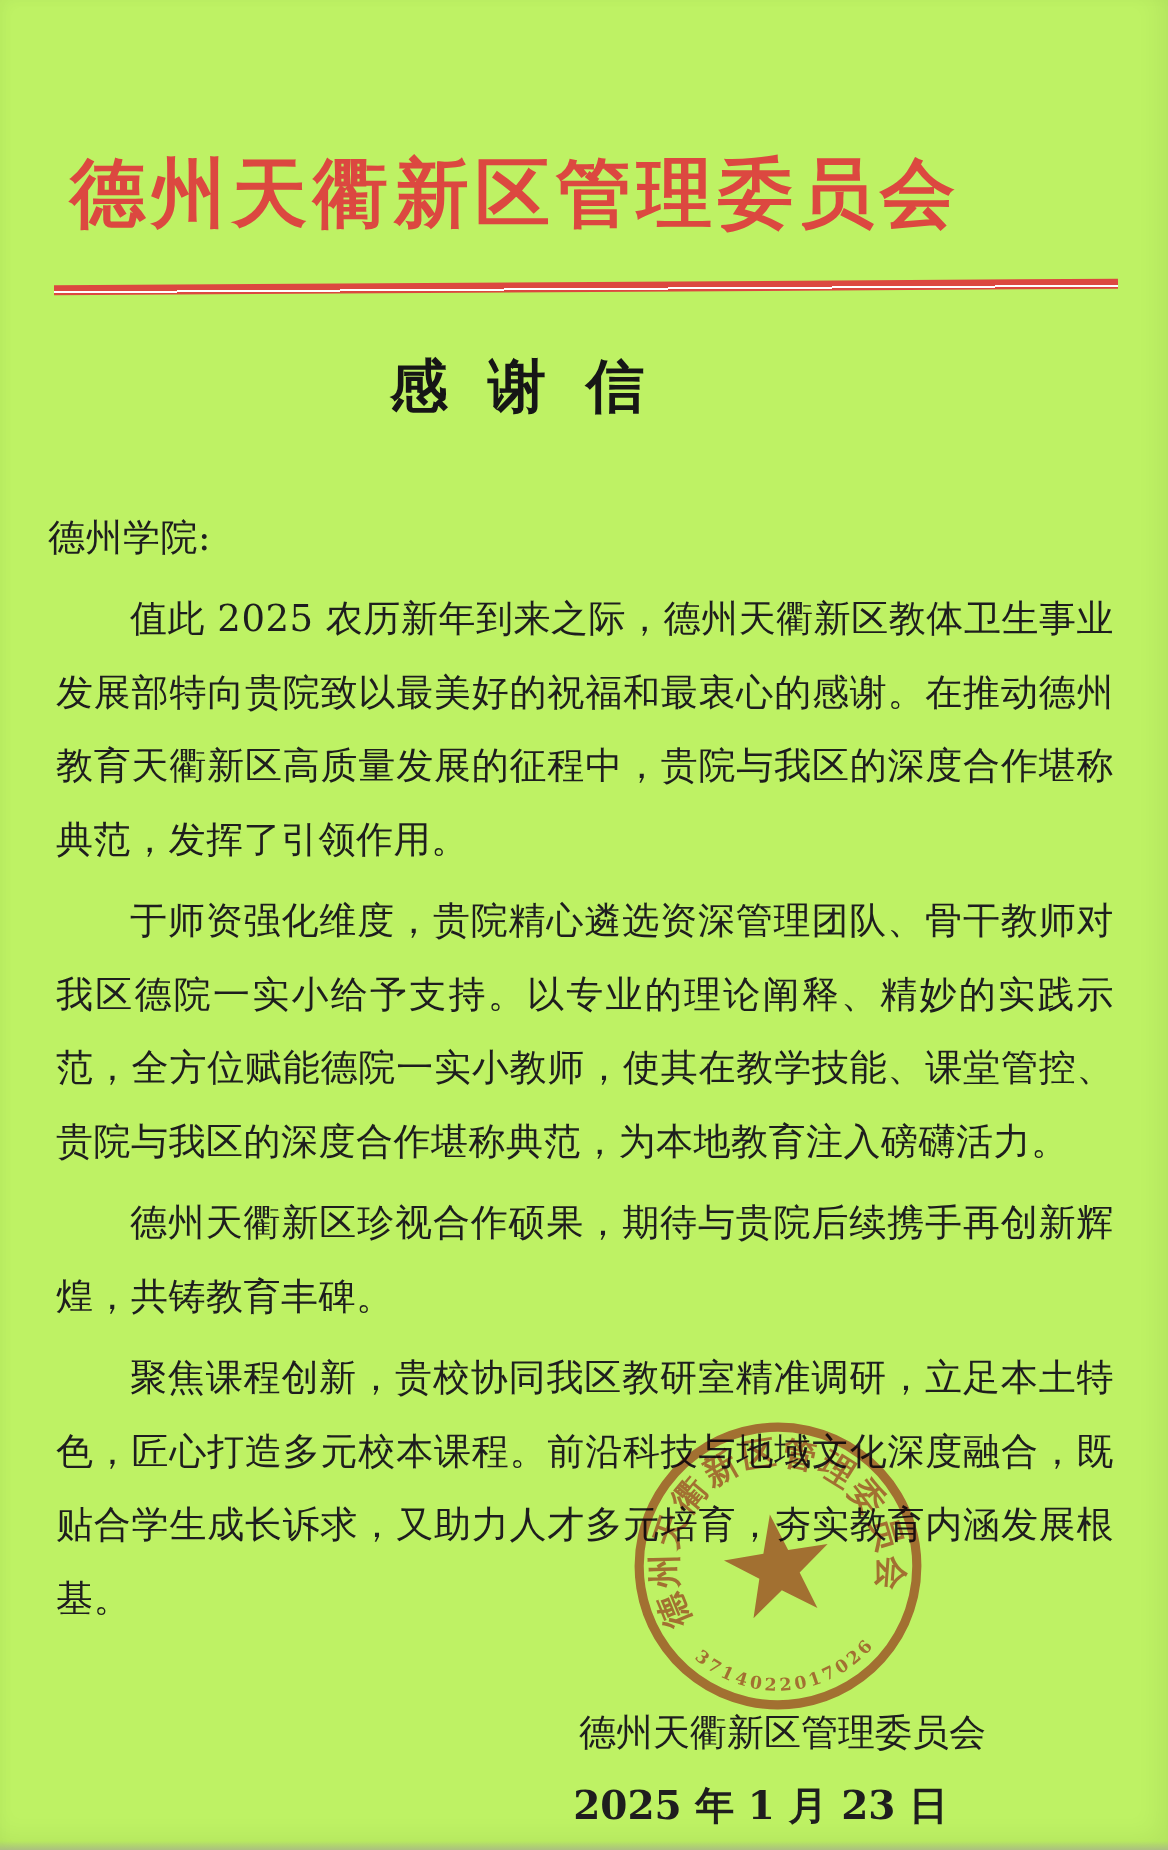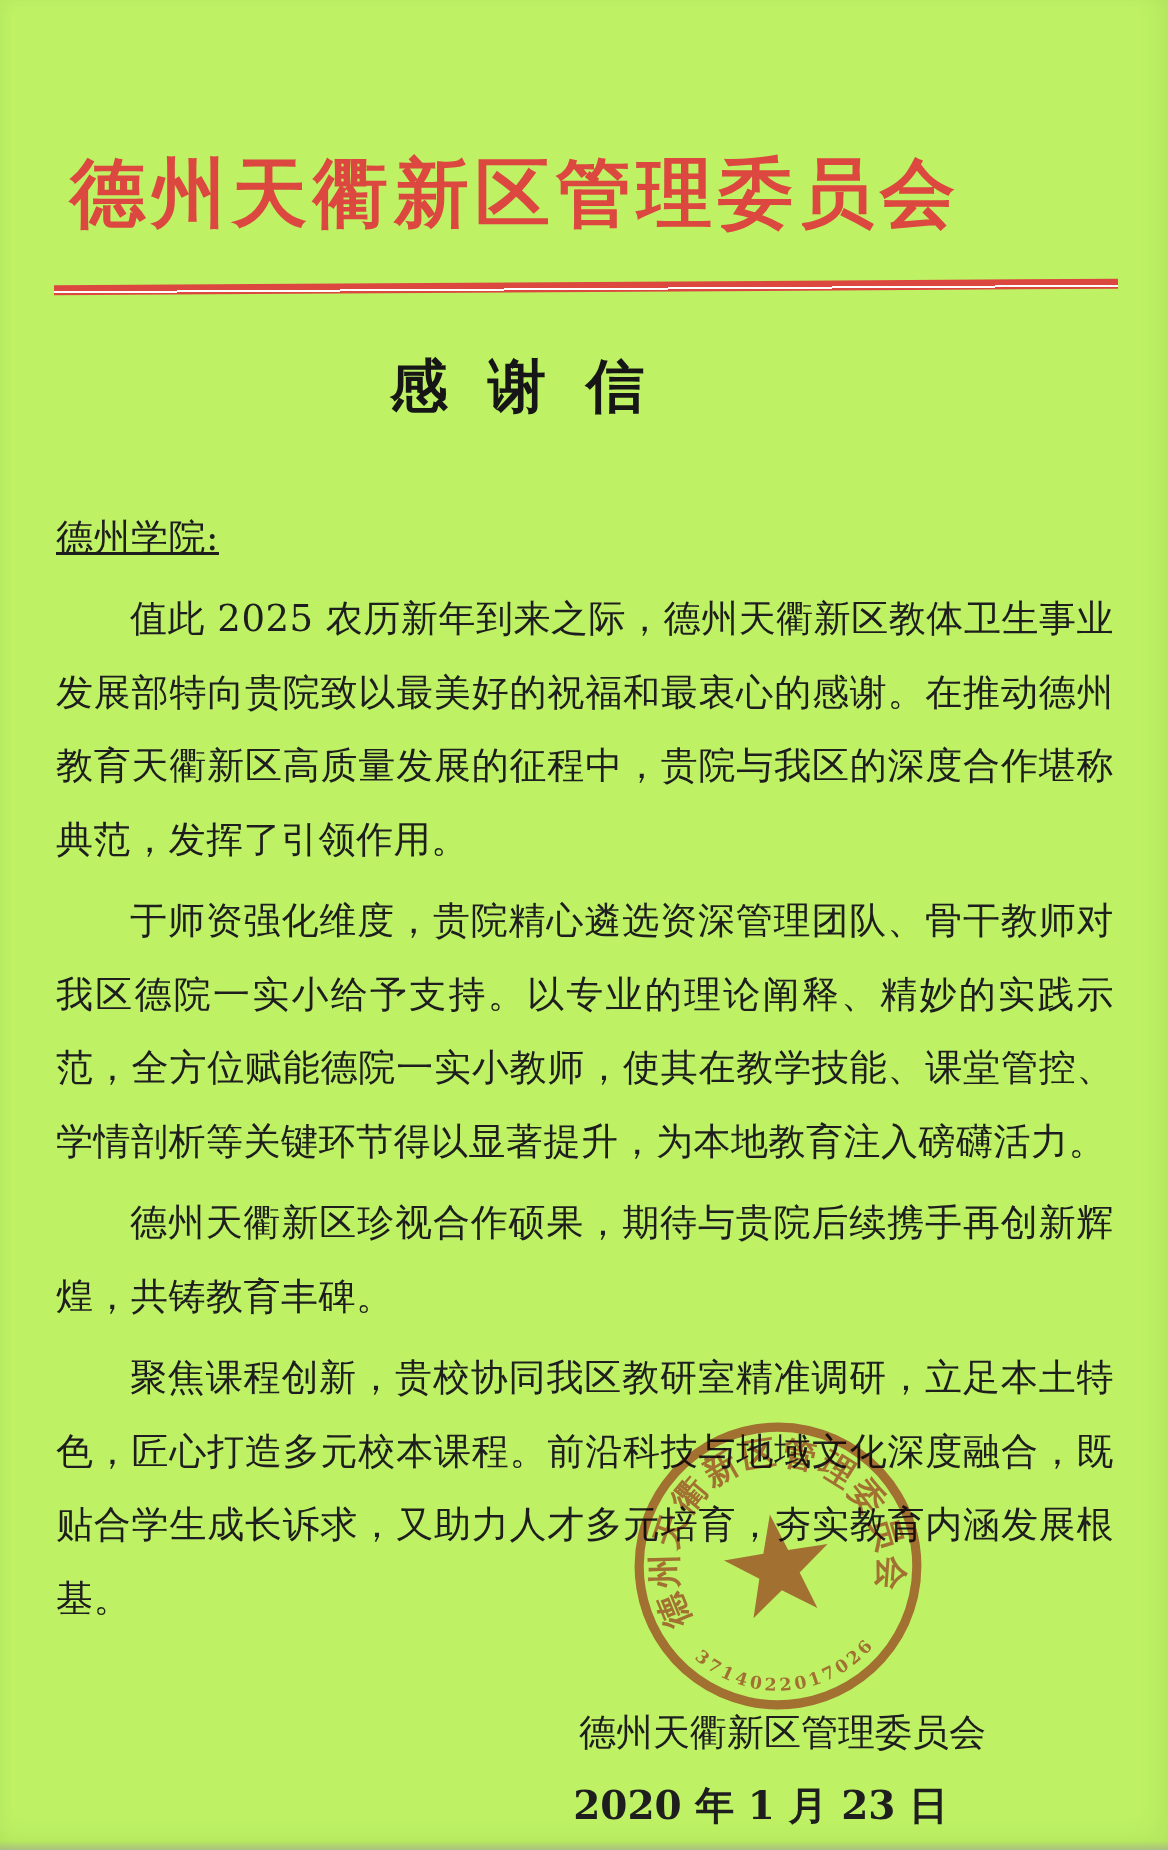--- a/index.html
+++ b/index.html
@@ -50,21 +50,21 @@
   }
   
   .body-text {
     margin-top: 78px;
     padding: 0 46px 0 48px;
     font-size: 37px;
     line-height: 73.5px;
     text-align: justify;
     letter-spacing: 0.5px;
   }
-  .salutation { margin: 8px; text-decoration: underline; }
+  .salutation { margin: 0; }
   .para { margin: 8px; text-indent: 2em; }
   
   .closing { margin-top: 78px; position: relative; z-index: 1; }
   .sig-org {
     margin: 0;
     text-align: right;
     padding-right: 182px;
     font-size: 37px;
     line-height: 1.1;
     white-space: nowrap;
@@ -109,29 +109,29 @@
   <h1 class="letterhead">德州天衢新区管理委员会</h1>
 
   <div class="rule"></div>
 
   <h2 class="title">感 谢 信</h2>
 
   <div class="body-text">
     <p class="salutation">德州学院:</p>
     <div>
         <p class="para">值此 2025 农历新年到来之际，德州天衢新区教体卫生事业发展部特向贵院致以最美好的祝福和最衷心的感谢。在推动德州教育天衢新区高质量发展的征程中，贵院与我区的深度合作堪称典范，发挥了引领作用。</p>
-        <p class="para">于师资强化维度，贵院精心遴选资深管理团队、骨干教师对我区德院一实小给予支持。以专业的理论阐释、精妙的实践示范，全方位赋能德院一实小教师，使其在教学技能、课堂管控、学情剖析等关键环节得以显著提升，为本地教育注入磅礴活力。</p>
+        <p class="para">于师资强化维度，贵院精心遴选资深管理团队、骨干教师对我区德院一实小给予支持。以专业的理论阐释、精妙的实践示范，全方位赋能德院一实小教师，使其在教学技能、课堂管控、贵院与我区的深度合作堪称典范，为本地教育注入磅礴活力。</p>
         <p class="para">德州天衢新区珍视合作硕果，期待与贵院后续携手再创新辉煌，共铸教育丰碑。</p>
         <p class="para">聚焦课程创新，贵校协同我区教研室精准调研，立足本土特色，匠心打造多元校本课程。前沿科技与地域文化深度融合，既贴合学生成长诉求，又助力人才多元培育，夯实教育内涵发展根基。</p>
       </div>
   </div>
 
   <div class="closing">
     <p class="sig-org">德州天衢新区管理委员会</p>
-    <p class="sig-date">2020 年 1 月 23 日</p>
+    <p class="sig-date">2025 年 1 月 23 日</p>
   </div>
 
   <svg class="seal" viewBox="0 0 290 290" aria-hidden="true">
     <circle class="ring" cx="145" cy="145" r="136" stroke-width="9"></circle>
     <defs>
       <path id="sealArcTop" d="M 55 189 A 100 100 0 1 1 235 189" fill="none"></path>
       <path id="sealArcBottom" d="M 45 215 A 122 122 0 0 0 245 215" fill="none"></path>
     </defs>
     <text class="ink" font-size="33" letter-spacing="3" font-weight="700">
       <textPath href="#sealArcTop" startOffset="4">德州天衢新区管理委员会</textPath>

